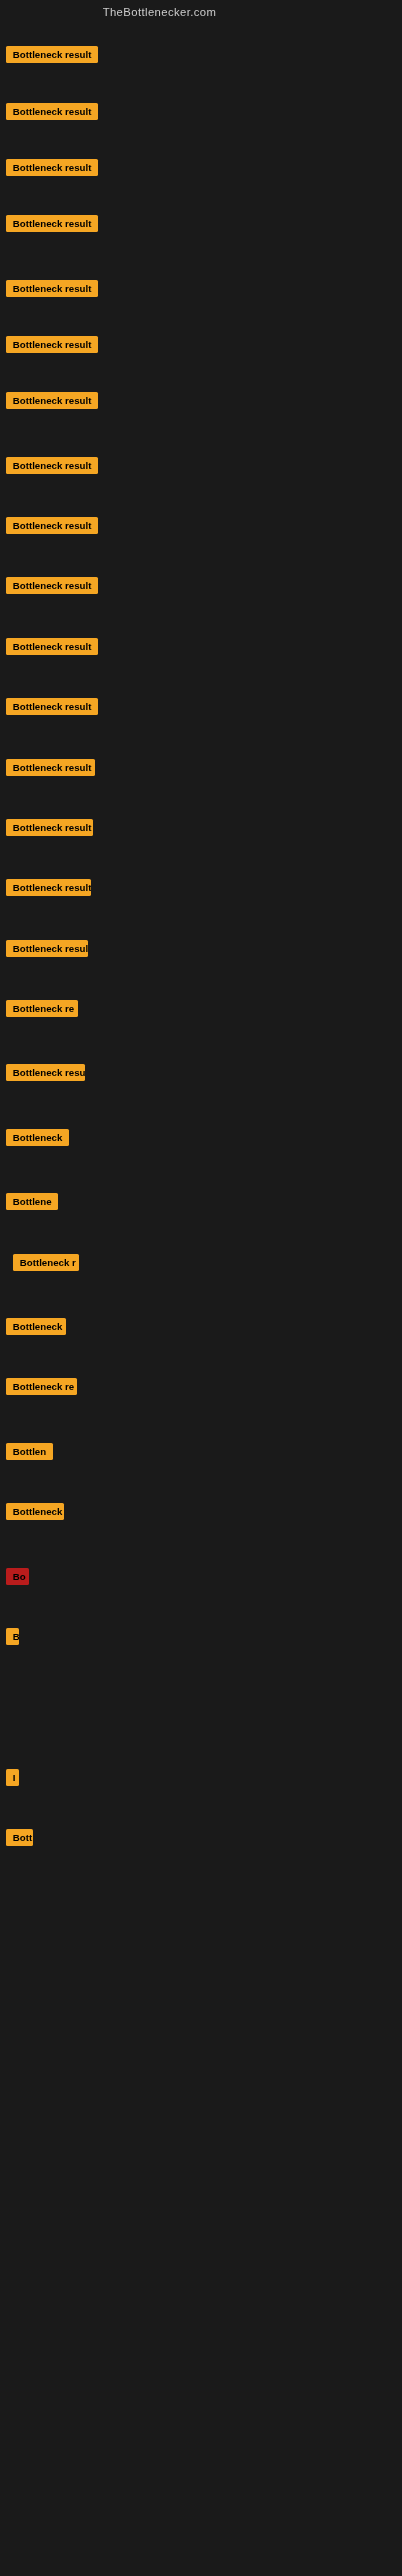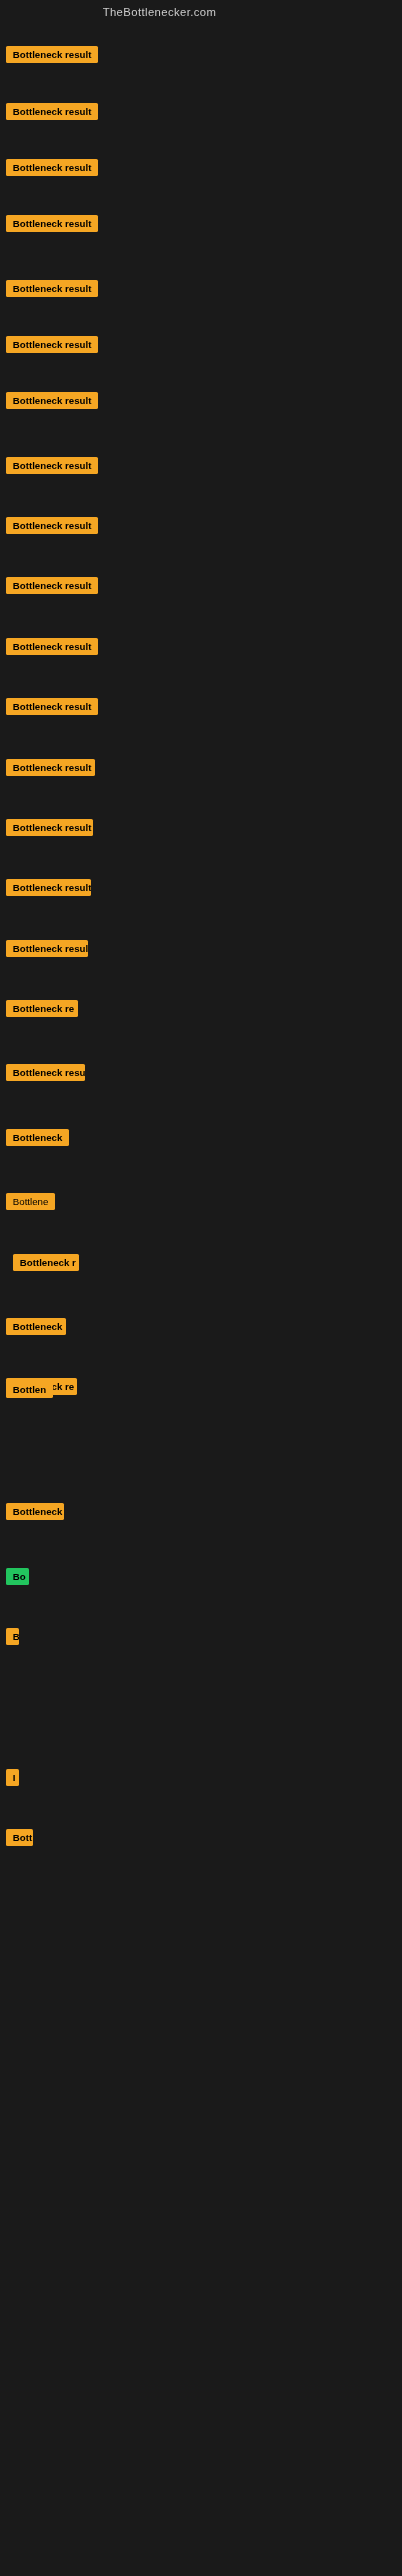--- a/index.html
+++ b/index.html
@@ -42,26 +42,26 @@
       <div style="position: absolute; top: 555px; left: 6.4px;"><span style="display: inline-block; background-color: rgb(245, 166, 35); color: rgb(0, 0, 0); font-size: 9.7px; font-weight: bold; padding: 3.2px 6.4px; border-radius: 1.6px; max-width: 101px; overflow: hidden; white-space: nowrap;">Bottleneck result</span></div>
       <div style="position: absolute; top: 616px; left: 6.4px;"><span style="display: inline-block; background-color: rgb(245, 166, 35); color: rgb(0, 0, 0); font-size: 9.7px; font-weight: bold; padding: 3.2px 6.4px; border-radius: 1.6px; max-width: 97px; overflow: hidden; white-space: nowrap;">Bottleneck result</span></div>
       <div style="position: absolute; top: 676px; left: 6.4px;"><span style="display: inline-block; background-color: rgb(245, 166, 35); color: rgb(0, 0, 0); font-size: 9.7px; font-weight: bold; padding: 3.2px 6.4px; border-radius: 1.6px; max-width: 93px; overflow: hidden; white-space: nowrap;">Bottleneck result</span></div>
       <div style="position: absolute; top: 737px; left: 6.4px;"><span style="display: inline-block; background-color: rgb(245, 166, 35); color: rgb(0, 0, 0); font-size: 9.7px; font-weight: bold; padding: 3.2px 6.4px; border-radius: 1.6px; max-width: 89px; overflow: hidden; white-space: nowrap;">Bottleneck result</span></div>
       <div style="position: absolute; top: 797px; left: 6.4px;"><span style="display: inline-block; background-color: rgb(245, 166, 35); color: rgb(0, 0, 0); font-size: 9.7px; font-weight: bold; padding: 3.2px 6.4px; border-radius: 1.6px; max-width: 87px; overflow: hidden; white-space: nowrap;">Bottleneck result</span></div>
       <div style="position: absolute; top: 857px; left: 6.4px;"><span style="display: inline-block; background-color: rgb(245, 166, 35); color: rgb(0, 0, 0); font-size: 9.7px; font-weight: bold; padding: 3.2px 6.4px; border-radius: 1.6px; max-width: 85px; overflow: hidden; white-space: nowrap;">Bottleneck result</span></div>
       <div style="position: absolute; top: 918px; left: 6.4px;"><span style="display: inline-block; background-color: rgb(245, 166, 35); color: rgb(0, 0, 0); font-size: 9.7px; font-weight: bold; padding: 3.2px 6.4px; border-radius: 1.6px; max-width: 82px; overflow: hidden; white-space: nowrap;">Bottleneck result</span></div>
       <div style="position: absolute; top: 978px; left: 6.4px;"><span style="display: inline-block; background-color: rgb(245, 166, 35); color: rgb(0, 0, 0); font-size: 9.7px; font-weight: bold; padding: 3.2px 6.4px; border-radius: 1.6px; max-width: 72px; overflow: hidden; white-space: nowrap;">Bottleneck re</span></div>
       <div style="position: absolute; top: 1042px; left: 6.4px;"><span style="display: inline-block; background-color: rgb(245, 166, 35); color: rgb(0, 0, 0); font-size: 9.7px; font-weight: bold; padding: 3.2px 6.4px; border-radius: 1.6px; max-width: 79px; overflow: hidden; white-space: nowrap;">Bottleneck resul</span></div>
       <div style="position: absolute; top: 1107px; left: 6.4px;"><span style="display: inline-block; background-color: rgb(245, 166, 35); color: rgb(0, 0, 0); font-size: 9.7px; font-weight: bold; padding: 3.2px 6.4px; border-radius: 1.6px; max-width: 63px; overflow: hidden; white-space: nowrap;">Bottleneck</span></div>
-      <div style="position: absolute; top: 1171px; left: 6.4px;"><span style="display: inline-block; background-color: rgb(245, 166, 35); color: rgb(0, 0, 0); font-size: 9.7px; font-weight: normal; padding: 3.2px 6.4px; border-radius: 1.6px; max-width: 55px; overflow: hidden; white-space: nowrap;">Bottlene</span></div>
+      <div style="position: absolute; top: 1171px; left: 6.4px;"><span style="display: inline-block; background-color: rgb(245, 166, 35); color: rgb(0, 0, 0); font-size: 9.7px; font-weight: bold; padding: 3.2px 6.4px; border-radius: 1.6px; max-width: 55px; overflow: hidden; white-space: nowrap;">Bottlene</span></div>
       <div style="position: absolute; top: 1232px; left: 6.4px; margin-left: 7px;"><span style="display: inline-block; background-color: rgb(245, 166, 35); color: rgb(0, 0, 0); font-size: 9.7px; font-weight: bold; padding: 3.2px 6.4px; border-radius: 1.6px; max-width: 66px; overflow: hidden; white-space: nowrap;">Bottleneck r</span></div>
       <div style="position: absolute; top: 1296px; left: 6.4px;"><span style="display: inline-block; background-color: rgb(245, 166, 35); color: rgb(0, 0, 0); font-size: 9.7px; font-weight: bold; padding: 3.2px 6.4px; border-radius: 1.6px; max-width: 60px; overflow: hidden; white-space: nowrap;">Bottleneck</span></div>
       <div style="position: absolute; top: 1356px; left: 6.4px;"><span style="display: inline-block; background-color: rgb(245, 166, 35); color: rgb(0, 0, 0); font-size: 9.7px; font-weight: bold; padding: 3.2px 6.4px; border-radius: 1.6px; max-width: 71px; overflow: hidden; white-space: nowrap;">Bottleneck re</span></div>
-      <div style="position: absolute; top: 1359px; left: 6.4px;"><span style="display: inline-block; background-color: rgb(245, 166, 35); color: rgb(0, 0, 0); font-size: 9.7px; font-weight: bold; padding: 3.2px 6.4px; border-radius: 1.6px; max-width: 48px; overflow: hidden; white-space: nowrap;">Bottlen</span></div>
+      <div style="position: absolute; top: 1421px; left: 6.4px;"><span style="display: inline-block; background-color: rgb(245, 166, 35); color: rgb(0, 0, 0); font-size: 9.7px; font-weight: bold; padding: 3.2px 6.4px; border-radius: 1.6px; max-width: 48px; overflow: hidden; white-space: nowrap;">Bottlen</span></div>
       <div style="position: absolute; top: 1481px; left: 6.4px;"><span style="display: inline-block; background-color: rgb(245, 166, 35); color: rgb(0, 0, 0); font-size: 9.7px; font-weight: bold; padding: 3.2px 6.4px; border-radius: 1.6px; max-width: 58px; overflow: hidden; white-space: nowrap;">Bottleneck</span></div>
-      <div style="position: absolute; top: 1546px; left: 6.4px;"><span style="display: inline-block; background-color: #22c55e; color: rgb(0, 0, 0); font-size: 9.7px; font-weight: bold; padding: 3.2px 6.4px; border-radius: 1.6px; max-width: 22.5px; overflow: hidden; white-space: nowrap;">Bo</span></div>
+      <div style="position: absolute; top: 1546px; left: 6.4px;"><span style="display: inline-block; background-color: #b91c1c; color: rgb(0, 0, 0); font-size: 9.7px; font-weight: bold; padding: 3.2px 6.4px; border-radius: 1.6px; max-width: 22.5px; overflow: hidden; white-space: nowrap;">Bo</span></div>
       <div style="position: absolute; top: 1606px; left: 6.4px;"><span style="display: inline-block; background-color: rgb(245, 166, 35); color: rgb(0, 0, 0); font-size: 9.7px; font-weight: bold; padding: 3.2px 6.4px; border-radius: 1.6px; max-width: 13px; overflow: hidden; white-space: nowrap;">B</span></div>
       <div style="position: absolute; top: 1747px; left: 6.4px;"><span style="display: inline-block; background-color: rgb(245, 166, 35); color: rgb(0, 0, 0); font-size: 9.7px; font-weight: bold; padding: 3.2px 6.4px; border-radius: 1.6px; max-width: 8px; overflow: hidden; white-space: nowrap;">I</span></div>
       <div style="position: absolute; top: 1807px; left: 6.4px;"><span style="display: inline-block; background-color: rgb(245, 166, 35); color: rgb(0, 0, 0); font-size: 9.7px; font-weight: bold; padding: 3.2px 6.4px; border-radius: 1.6px; max-width: 27px; overflow: hidden; white-space: nowrap;">Bott</span></div>
     </div>
 
 </div>
 
 
 </body></html>

